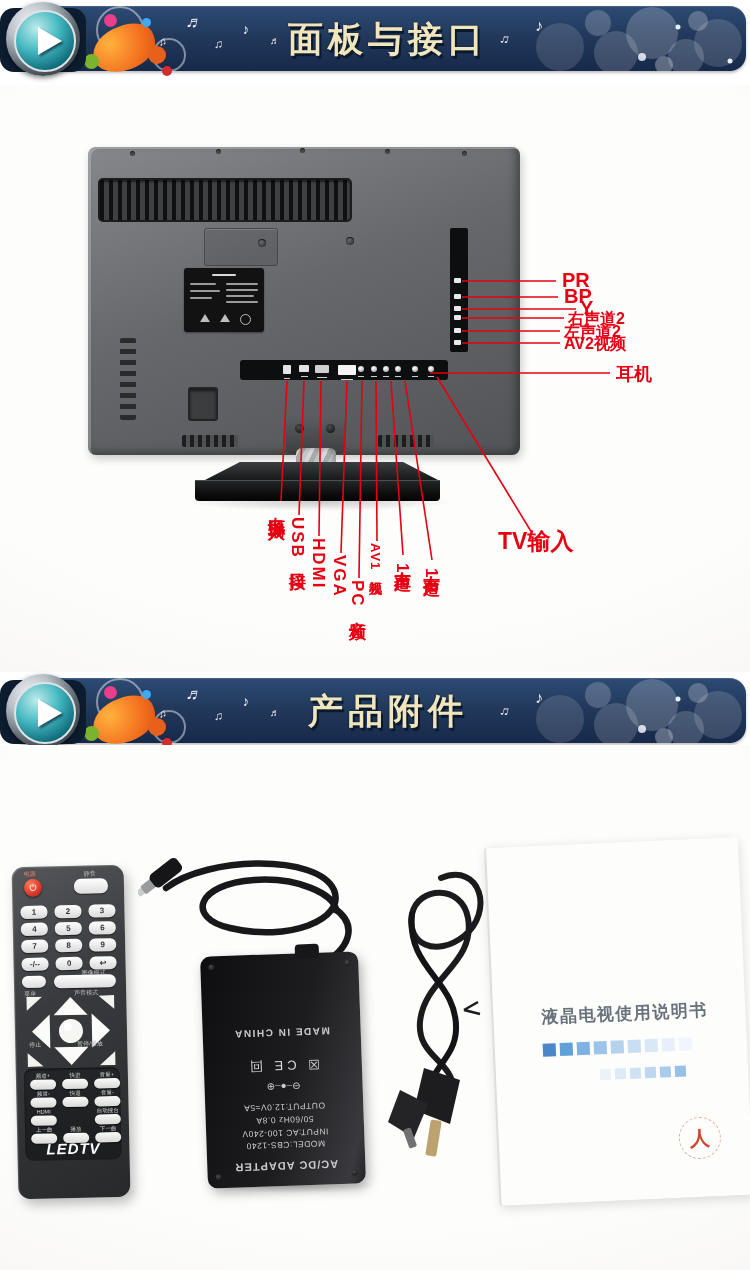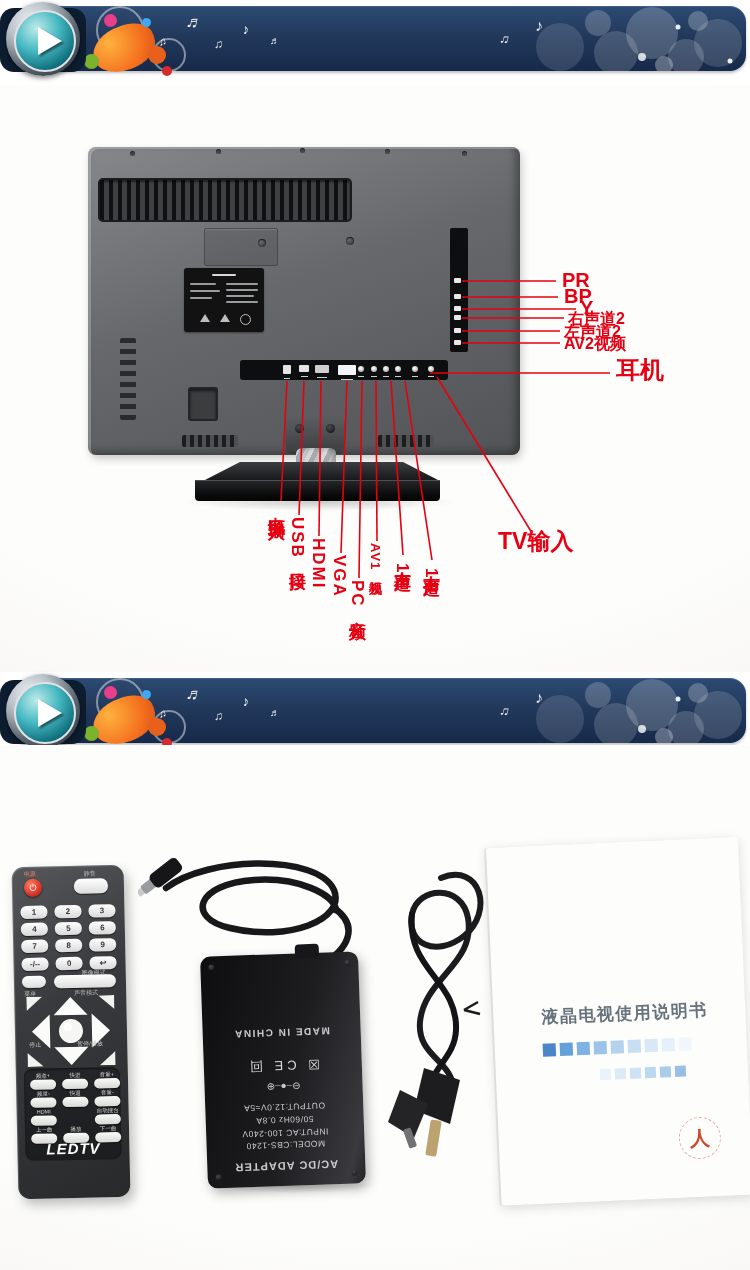--- a/index.html
+++ b/index.html
@@ -171,20 +171,21 @@
         <circle cx="700" cy="54" r="2.5" opacity=".9"></circle>
       </svg>
       <span class="note" style="left:100px;top:12px;font-size:15px">♪</span>
       <span class="note" style="left:128px;top:28px;font-size:11px;transform:rotate(-15deg)">♫</span>
       <span class="note" style="left:156px;top:6px;font-size:17px;transform:rotate(12deg)">♬</span>
       <span class="note" style="left:184px;top:30px;font-size:12px">♫</span>
       <span class="note" style="left:212px;top:14px;font-size:14px;transform:rotate(-10deg)">♪</span>
       <span class="note" style="left:240px;top:28px;font-size:10px">♬</span>
       <span class="note" style="left:470px;top:24px;font-size:13px;transform:rotate(14deg)">♫</span>
       <span class="note" style="left:505px;top:10px;font-size:16px">♪</span>
+      <div class="banner-title">面板与接口</div>
     </div>
     <div class="ring" style="left:96px;top:6px;width:44px;height:44px"></div>
     <div class="ring" style="left:152px;top:38px;width:30px;height:30px"></div>
     <div class="sw sw-main" style="left:92px;top:26px"></div>
     <div class="sw" style="left:148px;top:46px;width:18px;height:18px;background:#e8611c"></div>
     <div class="sw" style="left:104px;top:14px;width:13px;height:13px;background:#e83e8c"></div>
     <div class="sw" style="left:84px;top:54px;width:15px;height:15px;background:#7ab32e"></div>
     <div class="sw" style="left:142px;top:18px;width:9px;height:9px;background:#3fa9f5"></div>
     <div class="sw" style="left:162px;top:66px;width:10px;height:10px;background:#d42b2b"></div>
     <div class="disc-plate"></div>
@@ -275,21 +276,21 @@
       <line x1="391" y1="296" x2="403" y2="470"></line>
       <line x1="405" y1="296" x2="432" y2="475"></line>
     </svg>
 
     <div class="rlab lat" style="left:562px;top:184px">PR</div>
     <div class="rlab lat" style="left:564px;top:200px">BP</div>
     <div class="rlab lat" style="left:580px;top:212px">Y</div>
     <div class="rlab cjk" style="left:568px;top:224px">右声道2</div>
     <div class="rlab cjk" style="left:564px;top:237px">左声道2</div>
     <div class="rlab cjk" style="left:564px;top:249px">AV2视频</div>
-    <div class="rlab" style="left:616px;top:269px;font-size:24px">耳机</div>
+    <div class="rlab" style="left:616px;top:277px;font-size:18px">耳机</div>
     <div class="rlab" style="left:498px;top:441px;font-size:23px">TV输入</div>
 
     <div class="vlab" style="left:266px;top:418px">电源输入</div>
     <div class="vlab" style="left:287px;top:432px">USB接口</div>
     <div class="vlab" style="left:308px;top:453px">HDMI</div>
     <div class="vlab" style="left:329px;top:470px">VGA</div>
     <div class="vlab" style="left:347px;top:495px">PC音频</div>
     <div class="vlab small" style="left:368px;top:458px">AV1视频</div>
     <div class="vlab" style="left:392px;top:472px">左声道1</div>
     <div class="vlab" style="left:421px;top:477px">右声道1</div>
@@ -310,20 +311,21 @@
           <circle cx="648" cy="20" r="2.5" opacity=".9"></circle>
       </svg>
       <span class="note" style="left:100px;top:12px;font-size:15px">♪</span>
       <span class="note" style="left:128px;top:28px;font-size:11px;transform:rotate(-15deg)">♫</span>
       <span class="note" style="left:156px;top:6px;font-size:17px;transform:rotate(12deg)">♬</span>
       <span class="note" style="left:184px;top:30px;font-size:12px">♫</span>
       <span class="note" style="left:212px;top:14px;font-size:14px;transform:rotate(-10deg)">♪</span>
       <span class="note" style="left:240px;top:28px;font-size:10px">♬</span>
       <span class="note" style="left:470px;top:24px;font-size:13px;transform:rotate(14deg)">♫</span>
       <span class="note" style="left:505px;top:10px;font-size:16px">♪</span>
+      <div class="banner-title">产品附件</div>
     </div>
     <div class="ring" style="left:96px;top:6px;width:44px;height:44px"></div>
     <div class="ring" style="left:152px;top:38px;width:30px;height:30px"></div>
     <div class="sw sw-main" style="left:92px;top:26px"></div>
     <div class="sw" style="left:148px;top:46px;width:18px;height:18px;background:#e8611c"></div>
     <div class="sw" style="left:104px;top:14px;width:13px;height:13px;background:#e83e8c"></div>
     <div class="sw" style="left:84px;top:54px;width:15px;height:15px;background:#7ab32e"></div>
     <div class="sw" style="left:142px;top:18px;width:9px;height:9px;background:#3fa9f5"></div>
     <div class="sw" style="left:162px;top:66px;width:10px;height:10px;background:#d42b2b"></div>
     <div class="disc-plate"></div>

